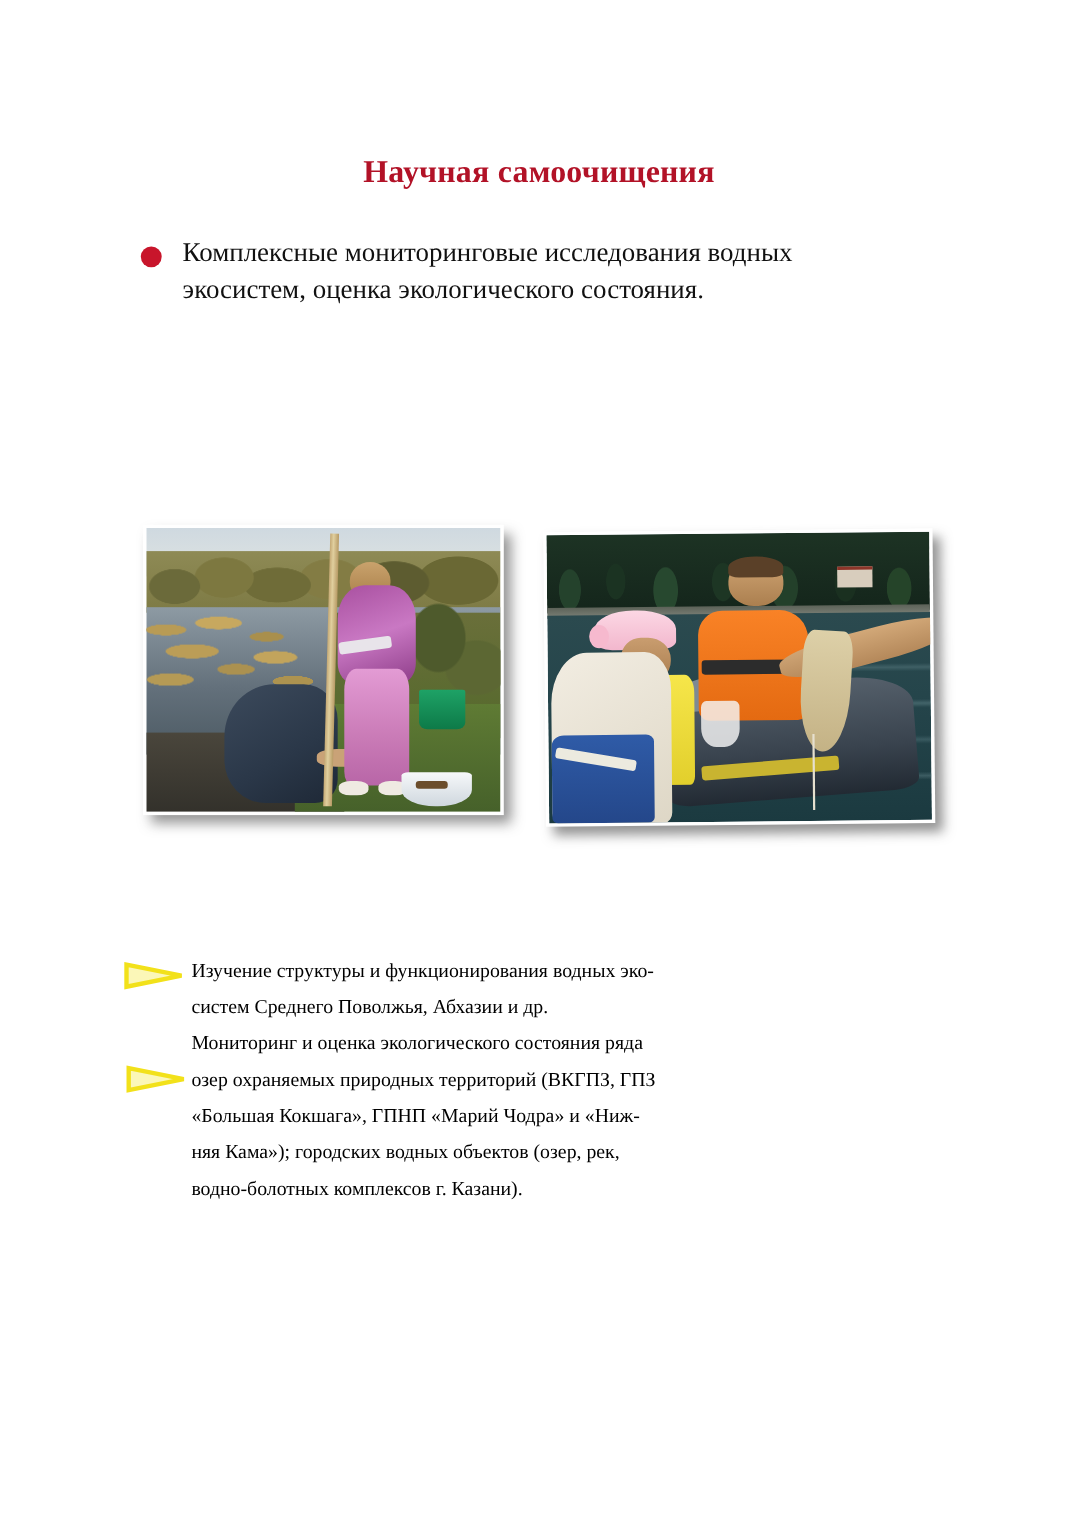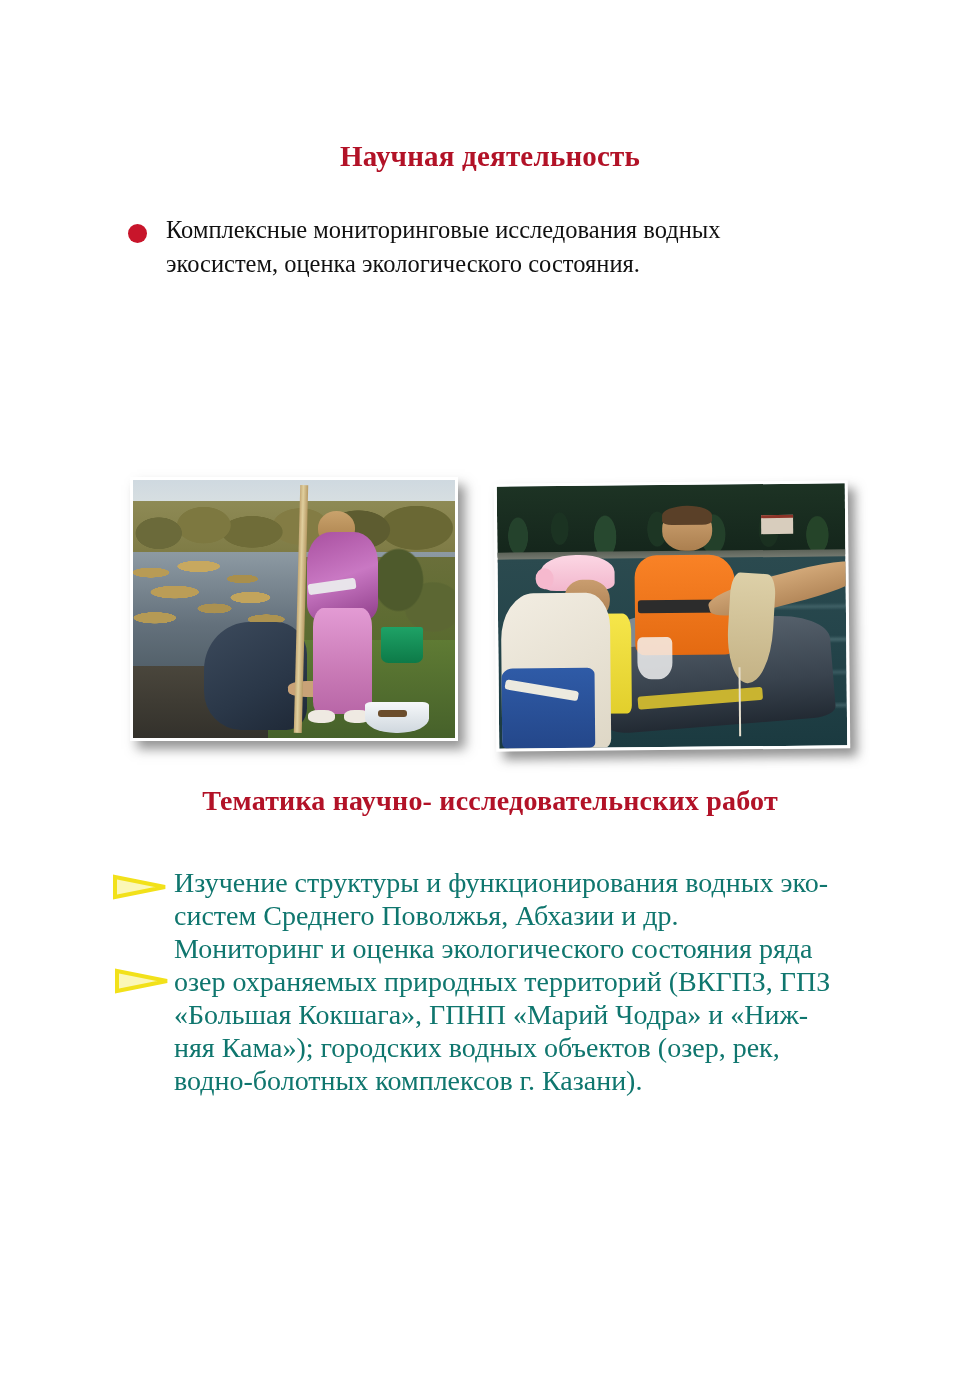--- a/index.html
+++ b/index.html
@@ -364,33 +364,33 @@
   }
   .arrow-glyph {
     position: absolute;
     left: 0px;
     top: 8px;
     width: 56px;
     height: 26px;
   }
   .arrow-glyph svg { display: block; }
   .arrow-text {
-    font-size: 28px;
+    font-size: 18px;
     line-height: 33px;
-    color: #0f766e;
+    color: #000000;
     white-space: pre-line;
   }
   .arrow-item.shifted .arrow-glyph { top: 36px; left: 2px; }
 </style>
 </head>
 <body>
 
 <div class="page">
 
-  <div class="heading-1">Научная деятельность</div>
+  <div class="heading-1">Научная самоочищения</div>
 
   <div class="red-list">
 
 
 
     <div class="red-item">
       <span class="red-dot"></span>
       <div class="red-text">Комплексные мониторинговые исследования водных
 экосистем, оценка экологического состояния.</div>
     </div>
@@ -453,21 +453,20 @@
         <div class="p2-wface"></div>
         <div class="p2-shirt"></div>
         <div class="p2-vest"></div>
         <div class="p2-vest-blue"></div>
         <div class="p2-vest-stripe"></div>
       </div>
       <div class="p2-bag"></div>
     </div>
   </div>
 
-  <div class="heading-2">Тематика научно- исследовательнских работ</div>
 
   <div class="arrow-list">
 
     <div class="arrow-item">
       <span class="arrow-glyph">
         <svg width="56" height="26" viewBox="0 0 56 26">
           <polygon points="3,3 53,13 3,23" fill="#fbf7b8" stroke="#f2e11a" stroke-width="4" stroke-linejoin="miter"></polygon>
         </svg>
       </span>
       <div class="arrow-text">Изучение  структуры и функционирования водных эко-

